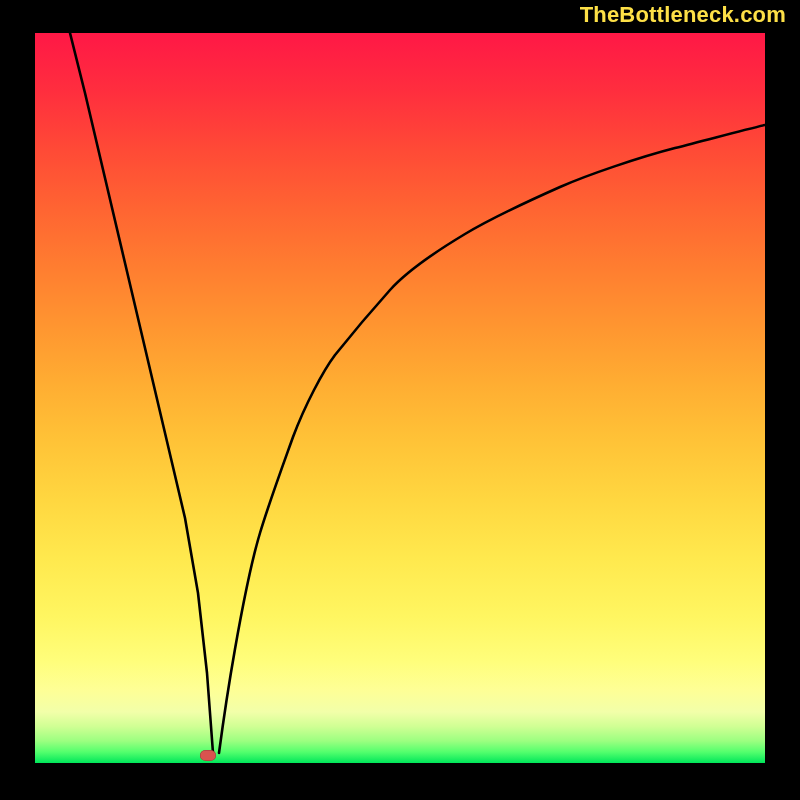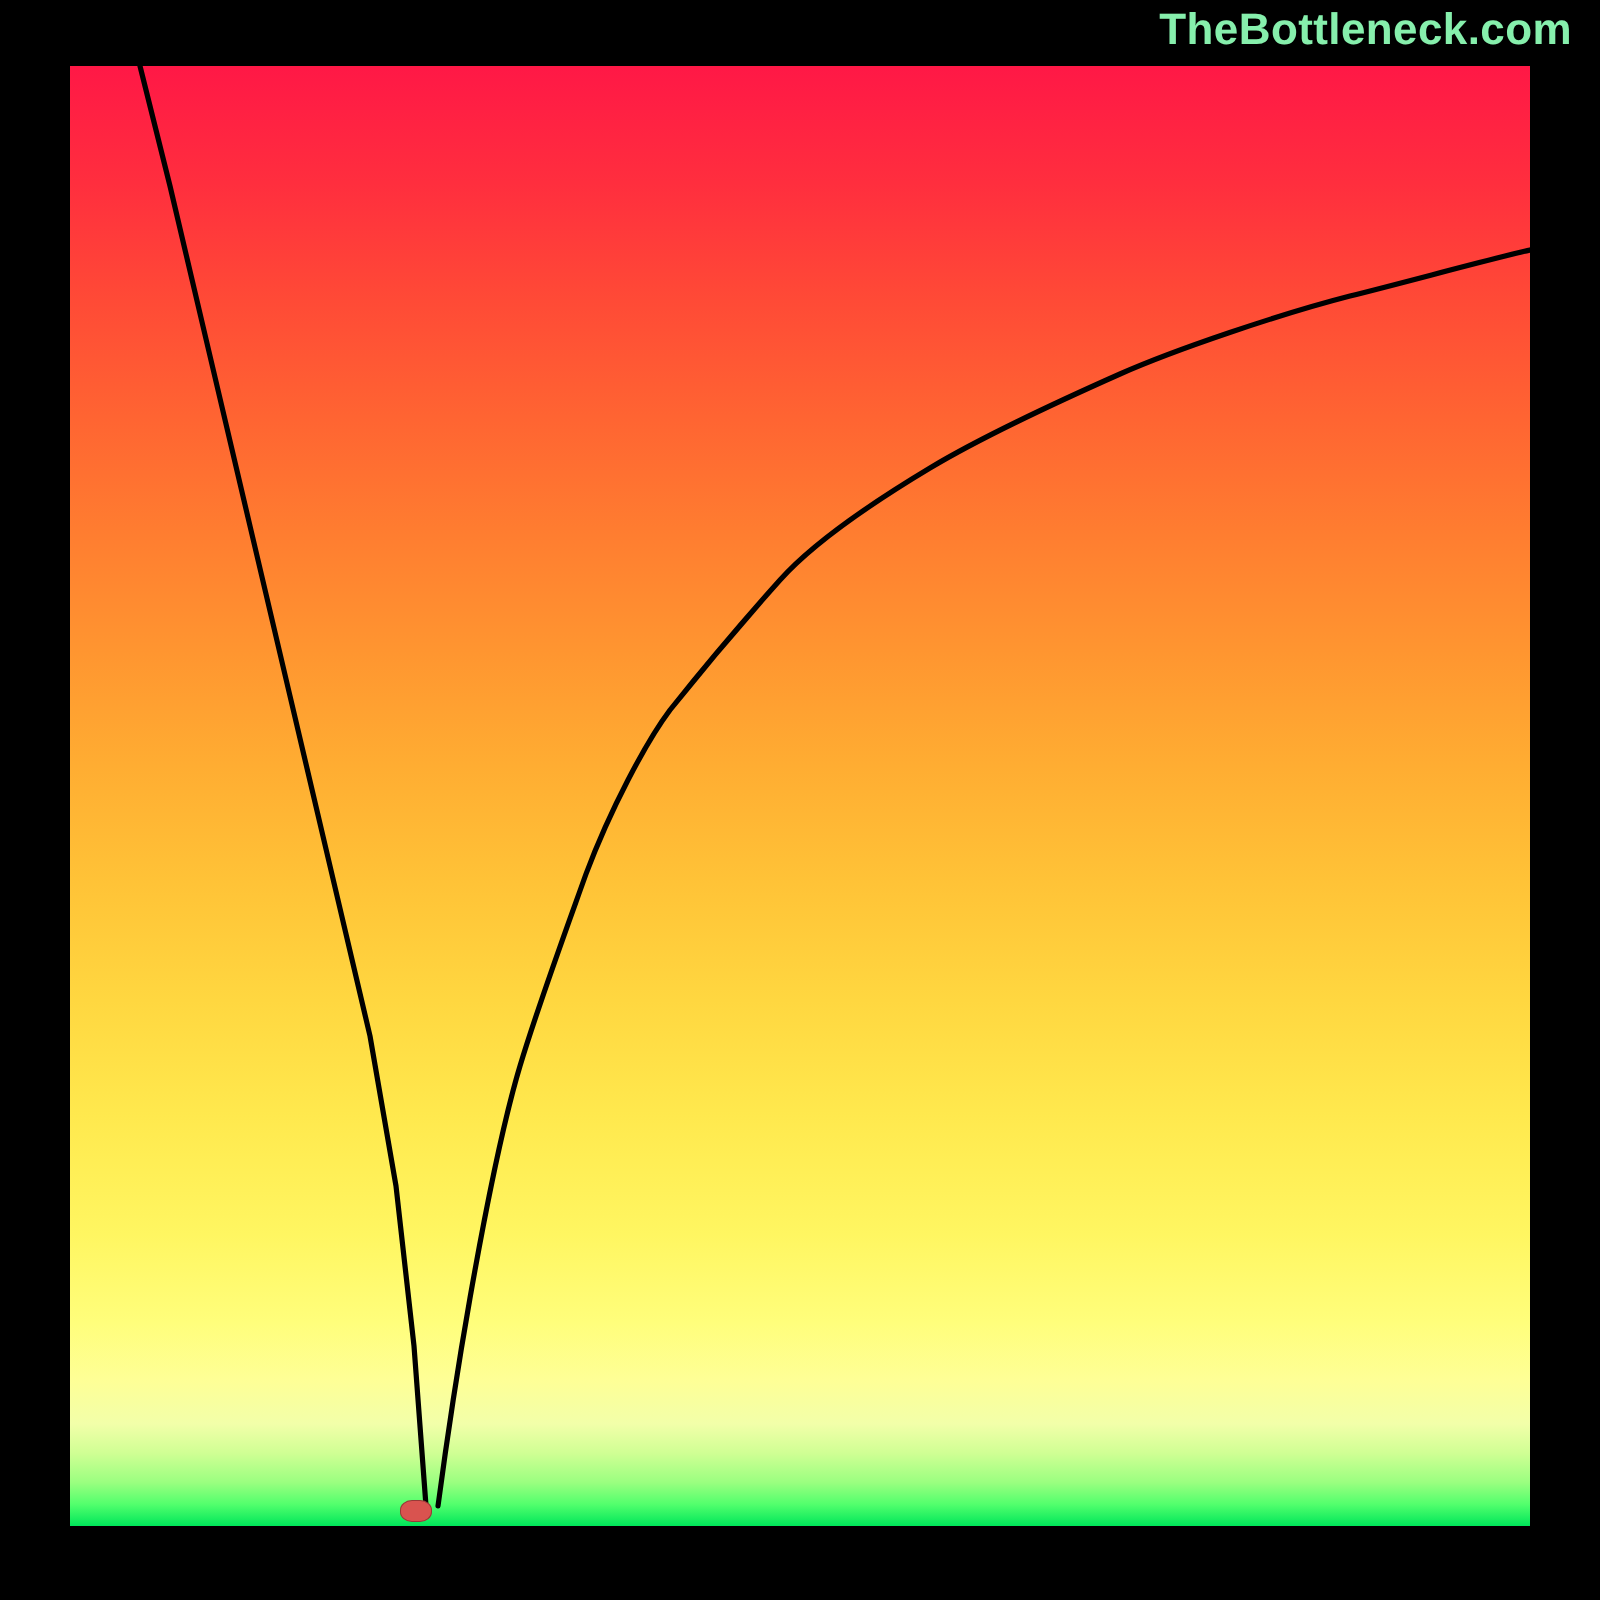--- a/index.html
+++ b/index.html
@@ -16,21 +16,21 @@
     height: 800px;
     background: #000;
   }
   .watermark {
     position: absolute;
     top: 2px;
     right: 14px;
     font-family: Arial, Helvetica, sans-serif;
     font-size: 22px;
     font-weight: 600;
-    color: #86efac;
+    color: #fde047;
     letter-spacing: 0.2px;
   }
   .plot {
     position: absolute;
     left: 35px;
     top: 33px;
     width: 730px;
     height: 730px;
   }
   

